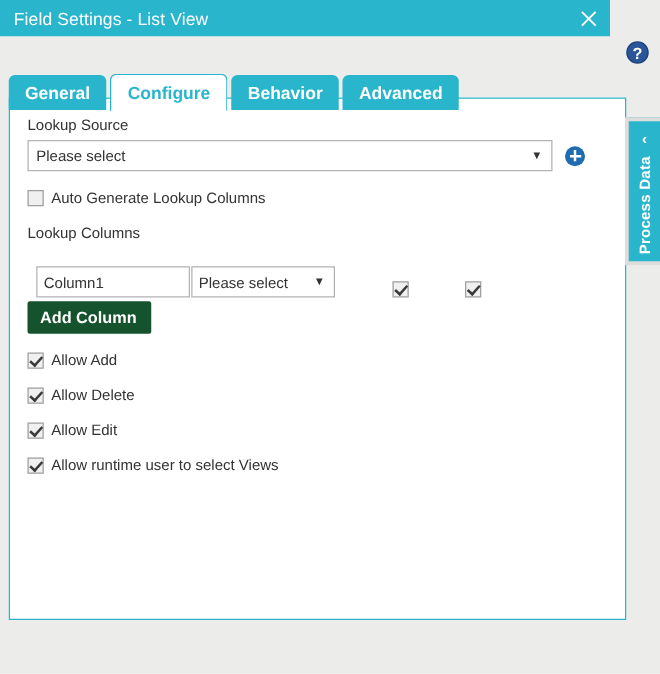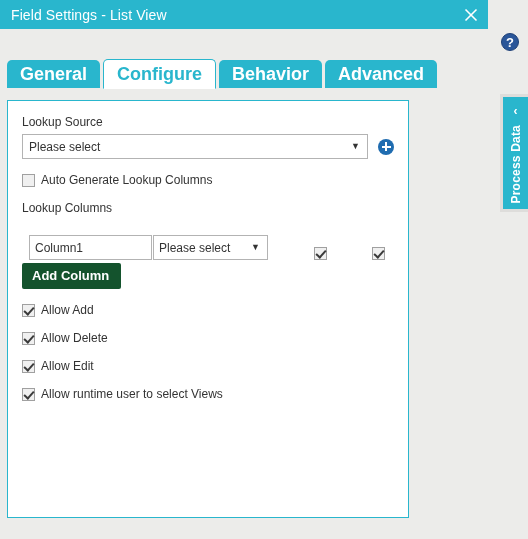--- a/index.html
+++ b/index.html
@@ -74,21 +74,21 @@
     align-items: flex-end;
     z-index: 3;
   }
   .tab {
     height: 28px;
     line-height: 28px;
     padding: 0 13px;
     margin-right: 3px;
     background: #29b6cd;
     color: #ffffff;
-    font-size: 18px;
+    font-size: 14px;
     font-weight: bold;
     border-radius: 5px 5px 0 0;
     cursor: pointer;
     white-space: nowrap;
     box-sizing: border-box;
   }
   .tab.active {
     background: #ffffff;
     color: #29b6cd;
     border: 1px solid #29b6cd;
@@ -97,22 +97,22 @@
     line-height: 28px;
     margin-bottom: -1px;
     position: relative;
     z-index: 4;
   }
 
   
   .panel {
     position: absolute;
     left: 7px;
-    top: 100px;
-    width: 402px;
+    top: 78px;
+    width: 494px;
     height: 418px;
     background: #ffffff;
     border: 1px solid #29b6cd;
     box-sizing: border-box;
     z-index: 2;
   }
   .panel-inner {
     padding: 14px 14px 0 14px;
   }
 

